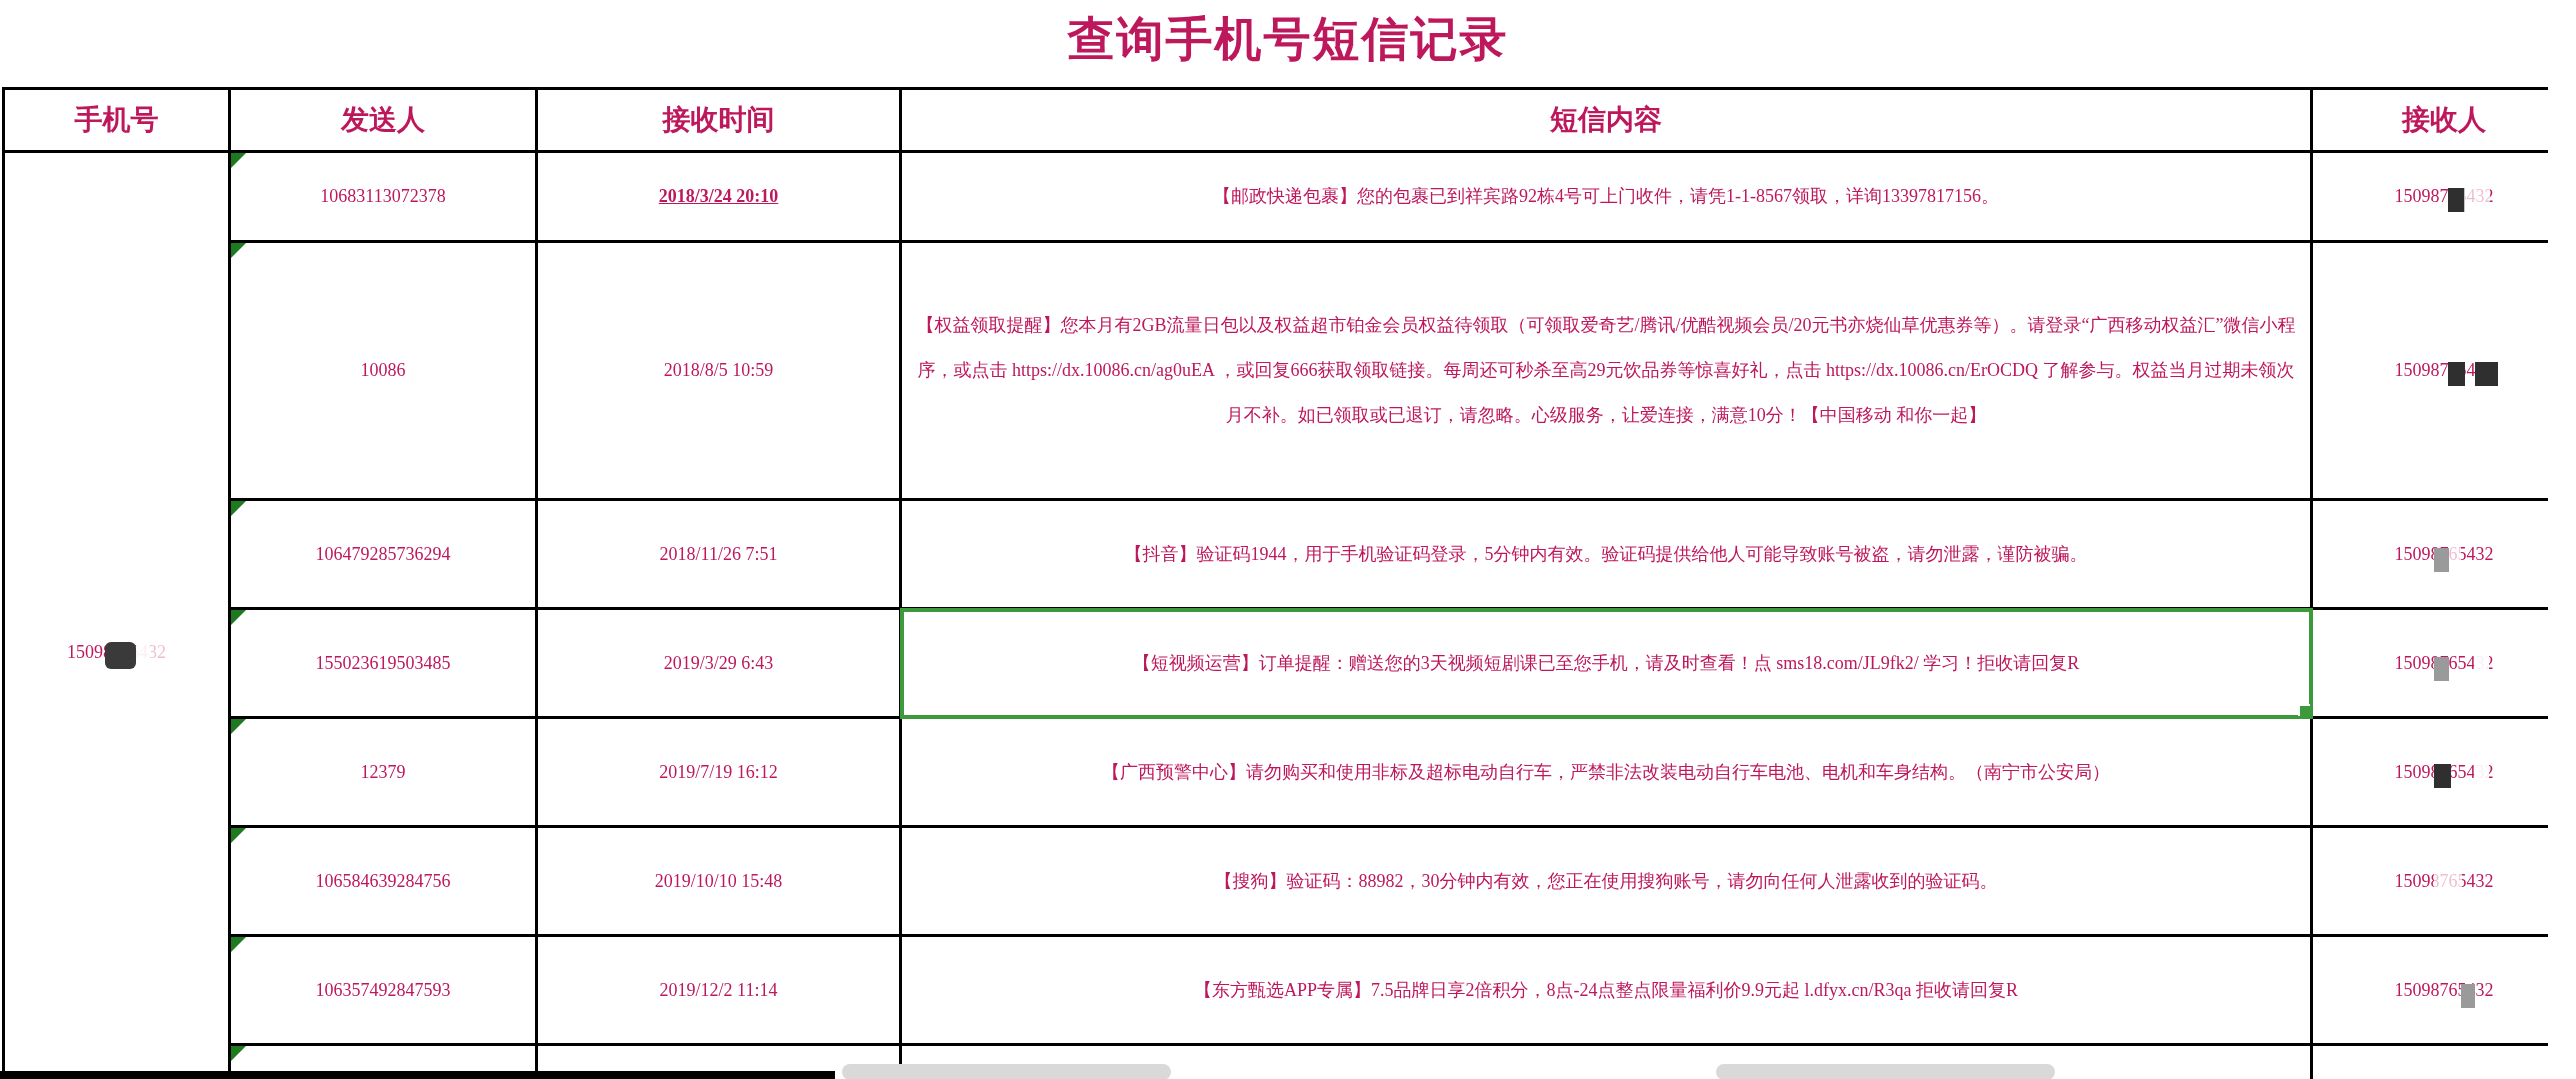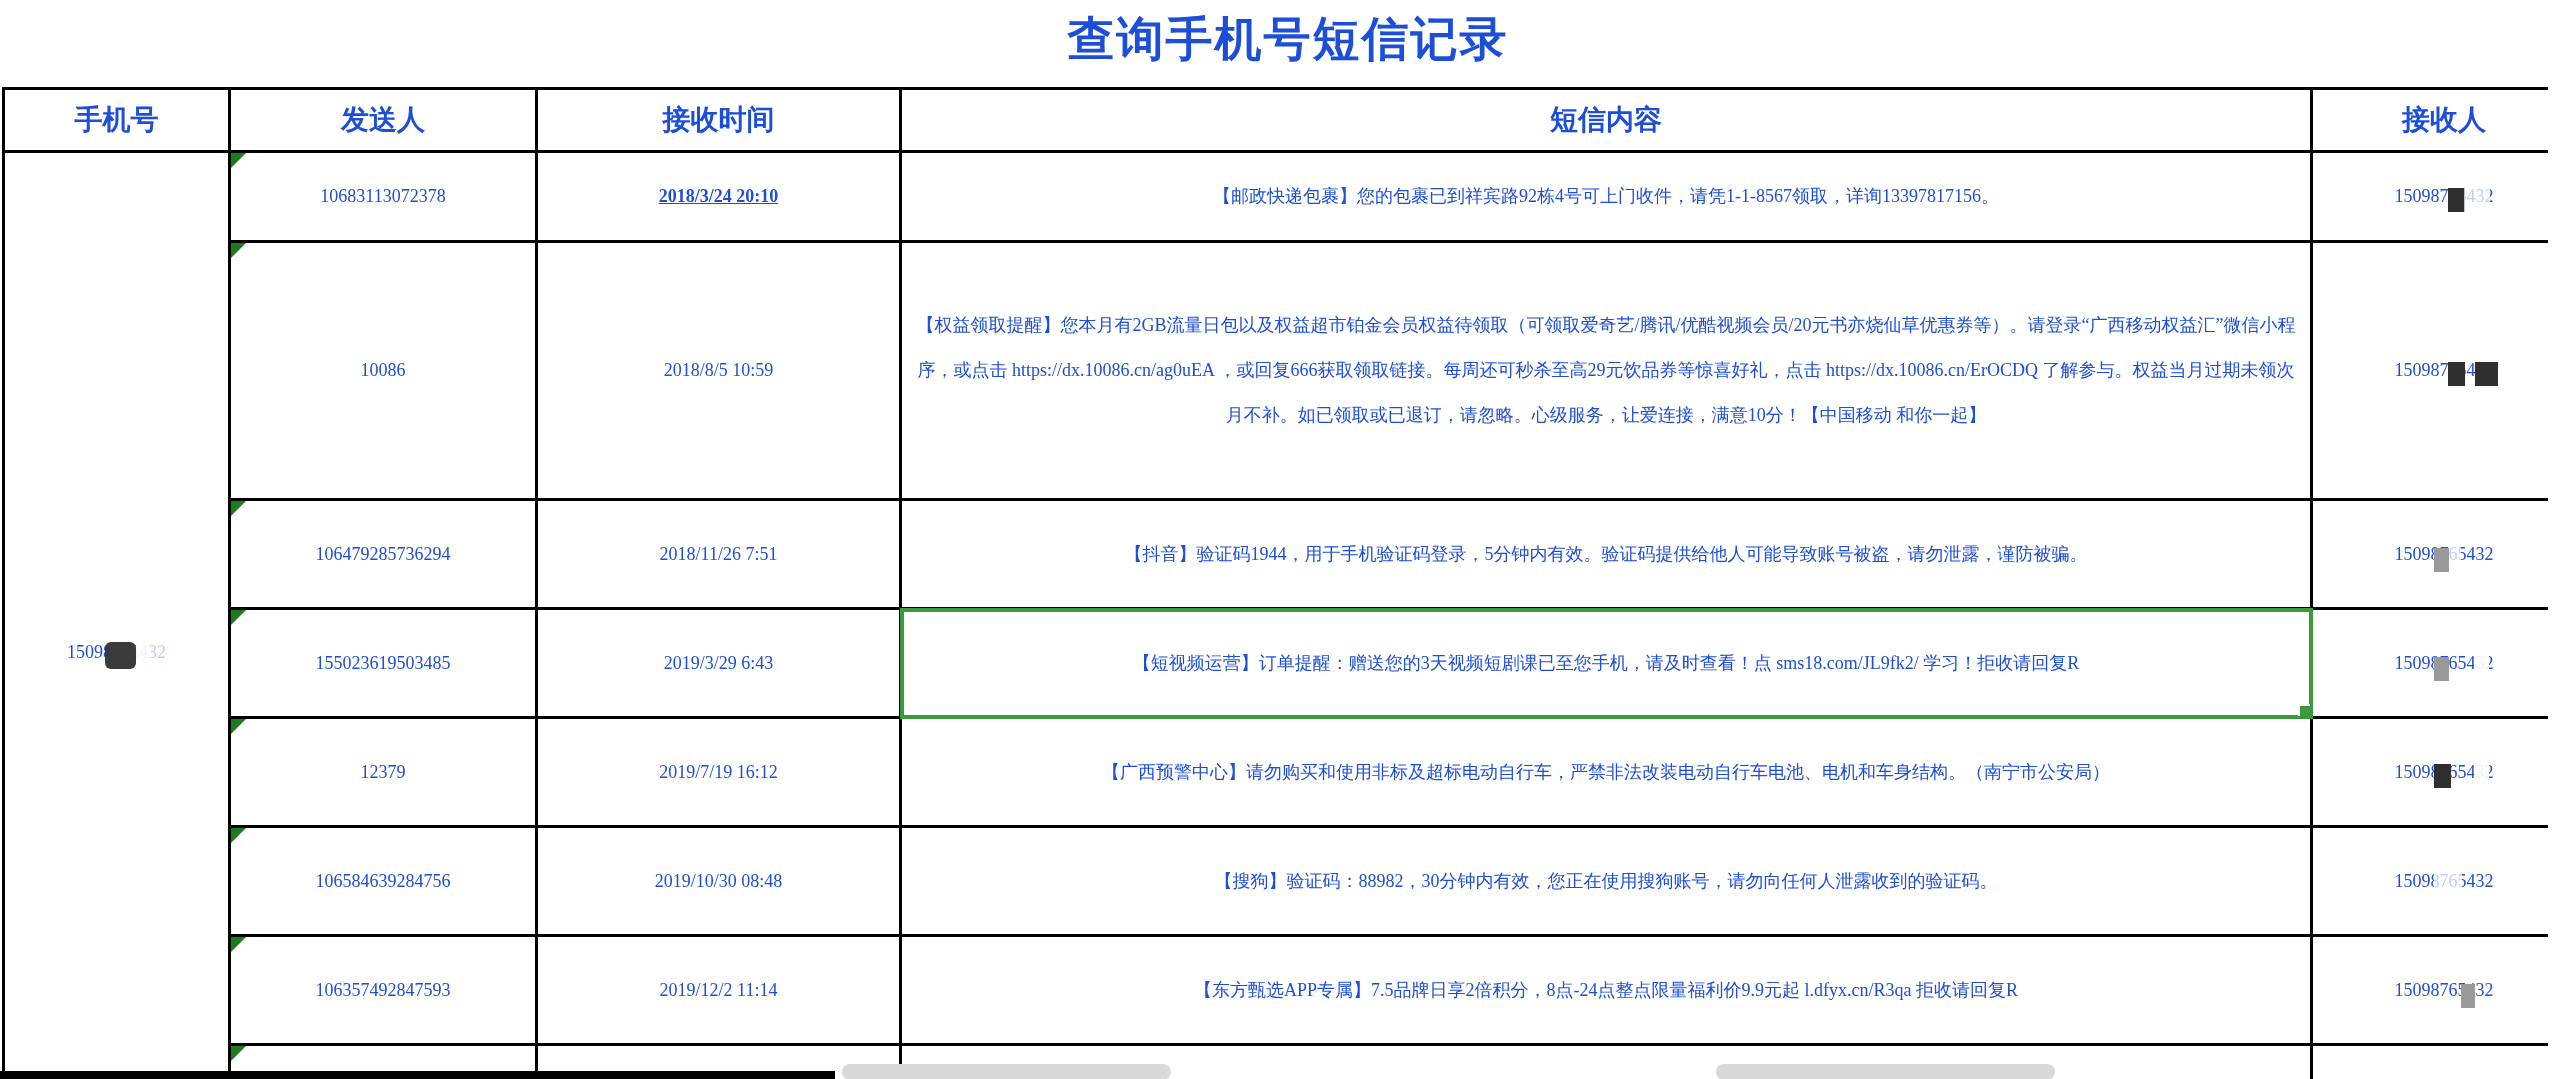--- a/index.html
+++ b/index.html
@@ -2,21 +2,21 @@
 <html><head>
 <meta charset="utf-8">
 <style>
   html,body{margin:0;padding:0;background:#ffffff;}
   #stage{
     position:relative;
     width:2548px;height:1080px;
     overflow:hidden;
     background:#ffffff;
     font-family:"Liberation Serif","DejaVu Serif",serif;
-    color:#1d4ed8;
+    color:#be185d;
   }
   .title{
     position:absolute;top:8px;left:0;width:2576px;
     text-align:center;
     font-size:47px;font-weight:bold;
     letter-spacing:2px;
   }
   table.sms{
     position:absolute;top:87px;left:2px;
     width:2572px;
@@ -133,21 +133,21 @@
       <tr class="r5">
         <td><span class="err-tri"></span><span>12379</span></td>
         <td class="time">2019/7/19 16:12</td>
         <td class="content">【广西预警中心】请勿购买和使用非标及超标电动自行车，严禁非法改装电动自行车电池、电机和车身结构。（南宁市公安局）</td>
         <td><span class="smudge-top"></span>
           <span class="num"><span>15098765432</span><i class="rd dark" style="left:39px;width:17px;"></i><i class="rd white" style="left:79px;width:15px;"></i></span>
         </td>
       </tr>
       <tr class="r6">
         <td><span class="err-tri"></span><span>106584639284756</span></td>
-        <td class="time">2019/10/30 08:48</td>
+        <td class="time">2019/10/10 15:48</td>
         <td class="content">【搜狗】验证码：88982，30分钟内有效，您正在使用搜狗账号，请勿向任何人泄露收到的验证码。</td>
         <td><span class="smudge-top"></span>
           <span class="num"><span>15098765432</span><i class="rd fade" style="left:39px;width:28px;"></i></span>
         </td>
       </tr>
       <tr class="r7">
         <td><span class="err-tri"></span><span>106357492847593</span></td>
         <td class="time">2019/12/2 11:14</td>
         <td class="content">【东方甄选APP专属】7.5品牌日享2倍积分，8点-24点整点限量福利价9.9元起 l.dfyx.cn/R3qa 拒收请回复R</td>
         <td><span class="smudge-top"></span>

